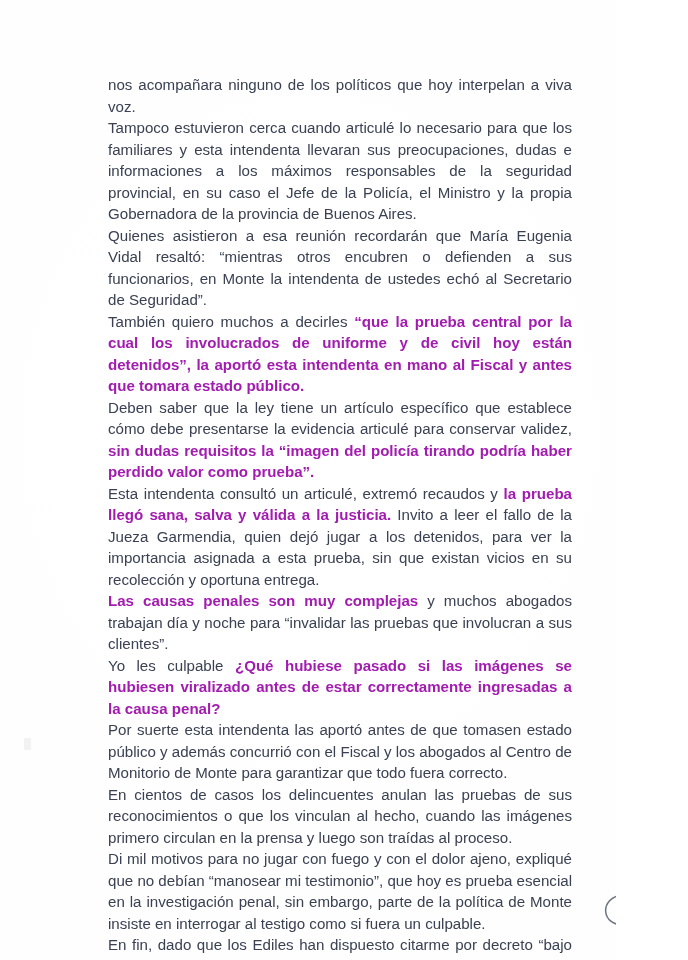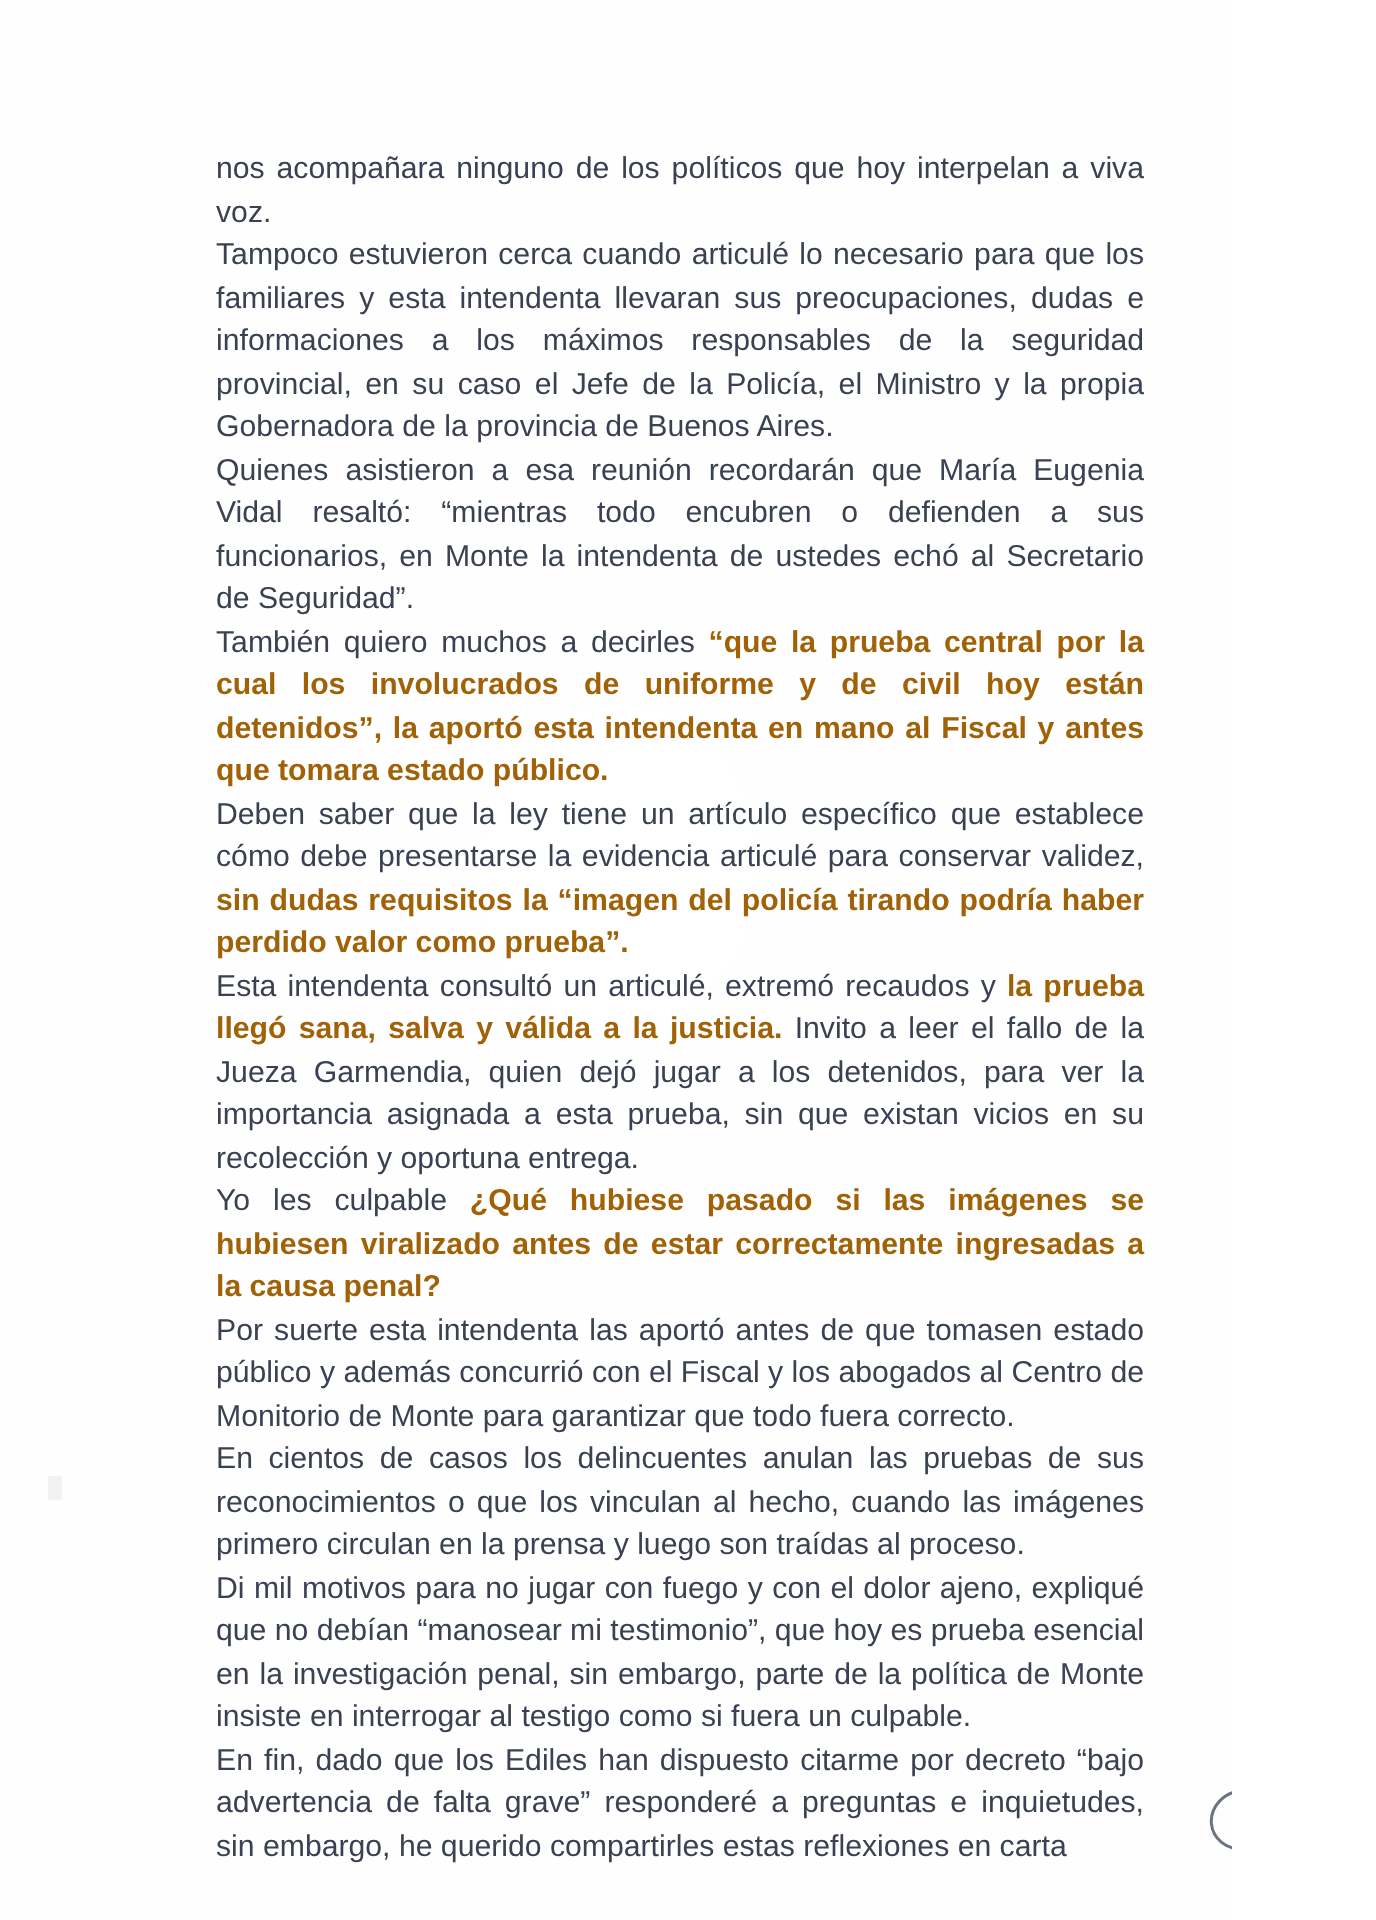--- a/index.html
+++ b/index.html
@@ -49,21 +49,21 @@
     -webkit-font-smoothing: antialiased;
   }
   .para {
     margin: 0;
     text-align: justify;
     text-justify: inter-word;
   }
   .para > span { display: inline; }
   b {
     font-weight: 700;
-    color: #a16207;
+    color: #a21caf;
   }
   
   .page-number {
     position: absolute;
     left: 603px;
     top: 893px;
     width: 34px;
     height: 34px;
   }
   .page-number svg { display: block; }
@@ -72,24 +72,25 @@
 <body>
 
 <div class="page">
 
   <div class="paper-tone"></div>
   <div class="scan-speck"></div>
 
   <div class="text-block" id="body-text">
       <div class="para" id="p1"><span>nos acompañara ninguno de los políticos que hoy interpelan a viva voz.</span></div>
       <div class="para" id="p2"><span>Tampoco estuvieron cerca cuando articulé lo necesario para que los familiares y esta intendenta llevaran sus preocupaciones, dudas e informaciones a los máximos responsables de la seguridad provincial, en su caso el Jefe de la Policía, el Ministro y la propia Gobernadora de la provincia de Buenos Aires.</span></div>
-      <div class="para" id="p3"><span>Quienes asistieron a esa reunión recordarán que María Eugenia Vidal resaltó: “mientras todo encubren o defienden a sus funcionarios, en Monte la intendenta de ustedes echó al Secretario de Seguridad”.</span></div>
+      <div class="para" id="p3"><span>Quienes asistieron a esa reunión recordarán que María Eugenia Vidal resaltó: “mientras otros encubren o defienden a sus funcionarios, en Monte la intendenta de ustedes echó al Secretario de Seguridad”.</span></div>
       <div class="para" id="p4"><span>También quiero muchos a decirles </span><b>“que la prueba central por la cual los involucrados de uniforme y de civil hoy están detenidos”, la aportó esta intendenta en mano al Fiscal y antes que tomara estado público.</b></div>
       <div class="para" id="p5"><span>Deben saber que la ley tiene un artículo específico que establece cómo debe presentarse la evidencia articulé para conservar validez, </span><b>sin dudas requisitos la “imagen del policía tirando podría haber perdido valor como prueba”.</b></div>
       <div class="para" id="p6"><span>Esta intendenta consultó un articulé, extremó recaudos y </span><b>la prueba llegó sana, salva y válida a la justicia.</b><span> Invito a leer el fallo de la Jueza Garmendia, quien dejó jugar a los detenidos, para ver la importancia asignada a esta prueba, sin que existan vicios en su recolección y oportuna entrega.</span></div>
+      <div class="para" id="p7"><b>Las causas penales son muy complejas</b><span> y muchos abogados trabajan día y noche para “invalidar las pruebas que involucran a sus clientes”.</span></div>
       <div class="para" id="p8"><span>Yo les culpable </span><b>¿Qué hubiese pasado si las imágenes se hubiesen viralizado antes de estar correctamente ingresadas a la causa penal?</b></div>
       <div class="para" id="p9"><span>Por suerte esta intendenta las aportó antes de que tomasen estado público y además concurrió con el Fiscal y los abogados al Centro de Monitorio de Monte para garantizar que todo fuera correcto.</span></div>
       <div class="para" id="p10"><span>En cientos de casos los delincuentes anulan las pruebas de sus reconocimientos o que los vinculan al hecho, cuando las imágenes primero circulan en la prensa y luego son traídas al proceso.</span></div>
       <div class="para" id="p11"><span>Di mil motivos para no jugar con fuego y con el dolor ajeno, expliqué que no debían “manosear mi testimonio”, que hoy es prueba esencial en la investigación penal, sin embargo, parte de la política de Monte insiste en interrogar al testigo como si fuera un culpable.</span></div>
       <div class="para" id="p12"><span>En fin, dado que los Ediles han dispuesto citarme por decreto “bajo advertencia de falta grave” responderé a preguntas e inquietudes, sin embargo, he querido compartirles estas reflexiones en carta</span></div>
     </div>
 
   <div class="page-number">
     <svg width="34" height="34" viewBox="0 0 34 34" aria-hidden="true">
       <path d="M17.4 2.6 C24.6 2.2 31.3 7.8 31.6 15.4 C31.9 23.4 26.2 30.6 18.2 31.3 C10.4 32.0 3.4 26.4 2.7 18.8 C2.0 10.6 8.8 3.1 17.4 2.6 Z" fill="none" stroke="#6c7383" stroke-width="1.5" stroke-linecap="round" stroke-linejoin="round"></path>

